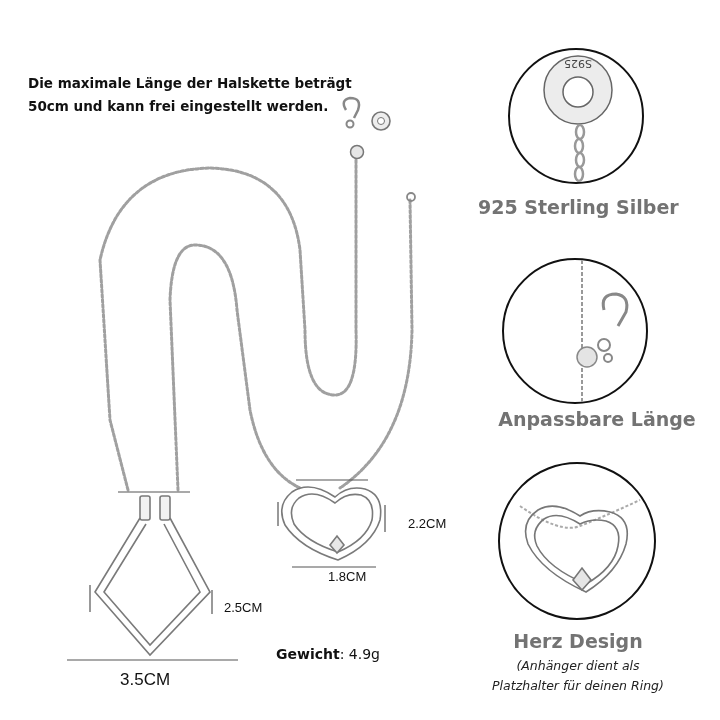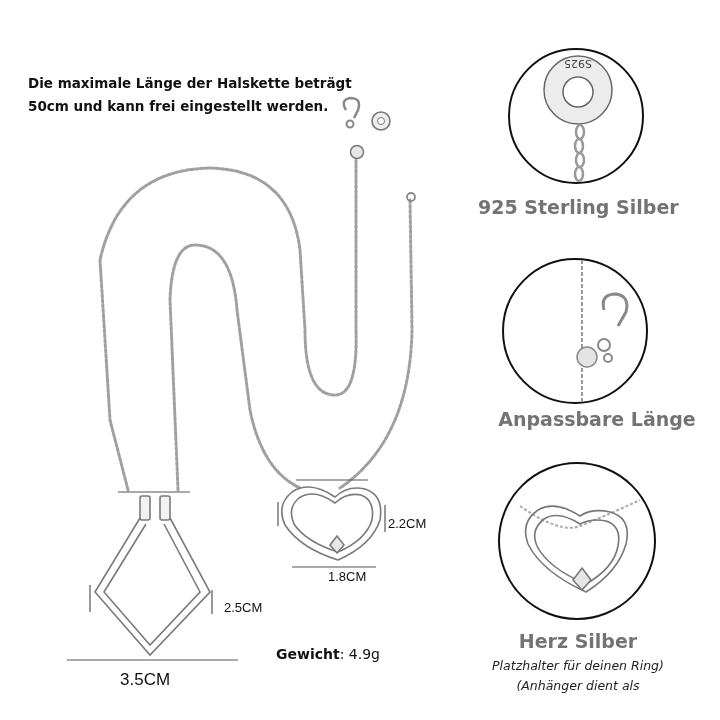--- a/index.html
+++ b/index.html
@@ -67,21 +67,21 @@
   <g stroke="#555" stroke-width="1.2">
     <line x1="296" y1="480" x2="368" y2="480"></line>
     <line x1="278" y1="502" x2="278" y2="526"></line>
     <line x1="385" y1="505" x2="385" y2="532"></line>
     <line x1="292" y1="567" x2="376" y2="567"></line>
   </g>
 </svg>
 
 <div class="dim" style="left:224px; top:600px; font-size:13px;">2.5CM</div>
 <div class="dim" style="left:120px; top:670px; font-size:17px;">3.5CM</div>
-<div class="dim" style="left:388px; top:516px; font-size:13px;">2.2CM</div>
+<div class="dim" style="left:408px; top:516px; font-size:13px;">2.2CM</div>
 <div class="dim" style="left:328px; top:569px; font-size:13px;">1.8CM</div>
 
 <div class="weight">
   <b>Gewicht</b><span>: </span><span>4.9g</span>
 </div>
 
 <div class="feature-circle" style="left:508px; top:48px; width:136px; height:136px;">
   <svg width="136" height="136" style="left:0;top:0;">
     <circle cx="68" cy="40" r="34" fill="#ececec" stroke="#666" stroke-width="1.5"></circle>
     <circle cx="68" cy="42" r="15" fill="#fff" stroke="#666" stroke-width="1.5"></circle>
@@ -115,17 +115,17 @@
     <g fill="none" stroke="#aaa" stroke-width="2" stroke-dasharray="3 2">
       <path d="M20 42 Q60 70 80 62 Q110 50 140 36"></path>
     </g>
     <g fill="none" stroke="#777" stroke-width="1.6">
       <path d="M80 52 Q55 36 38 46 Q20 58 28 80 Q42 108 86 128 Q118 108 126 80 Q132 54 110 48 Q92 44 80 52 Z"></path>
       <path d="M80 60 Q58 46 44 55 Q30 66 37 82 Q48 104 86 120 Q114 104 118 82 Q122 62 106 57 Q92 54 80 60 Z"></path>
       <path d="M73 116 L82 104 L91 116 L82 126 Z" fill="#e6e6e6"></path>
     </g>
   </svg>
 </div>
-<div class="feature-title" style="left:478px; top:630px; width:200px;">Herz Silber</div>
+<div class="feature-title" style="left:478px; top:630px; width:200px;">Herz Design</div>
 <div class="feature-sub" style="left:478px; top:656px; width:200px;">
+  <div>(Anhänger dient als</div>
   <div>Platzhalter für deinen Ring)</div>
-  <div>(Anhänger dient als</div>
 </div>
 
 </body></html>

